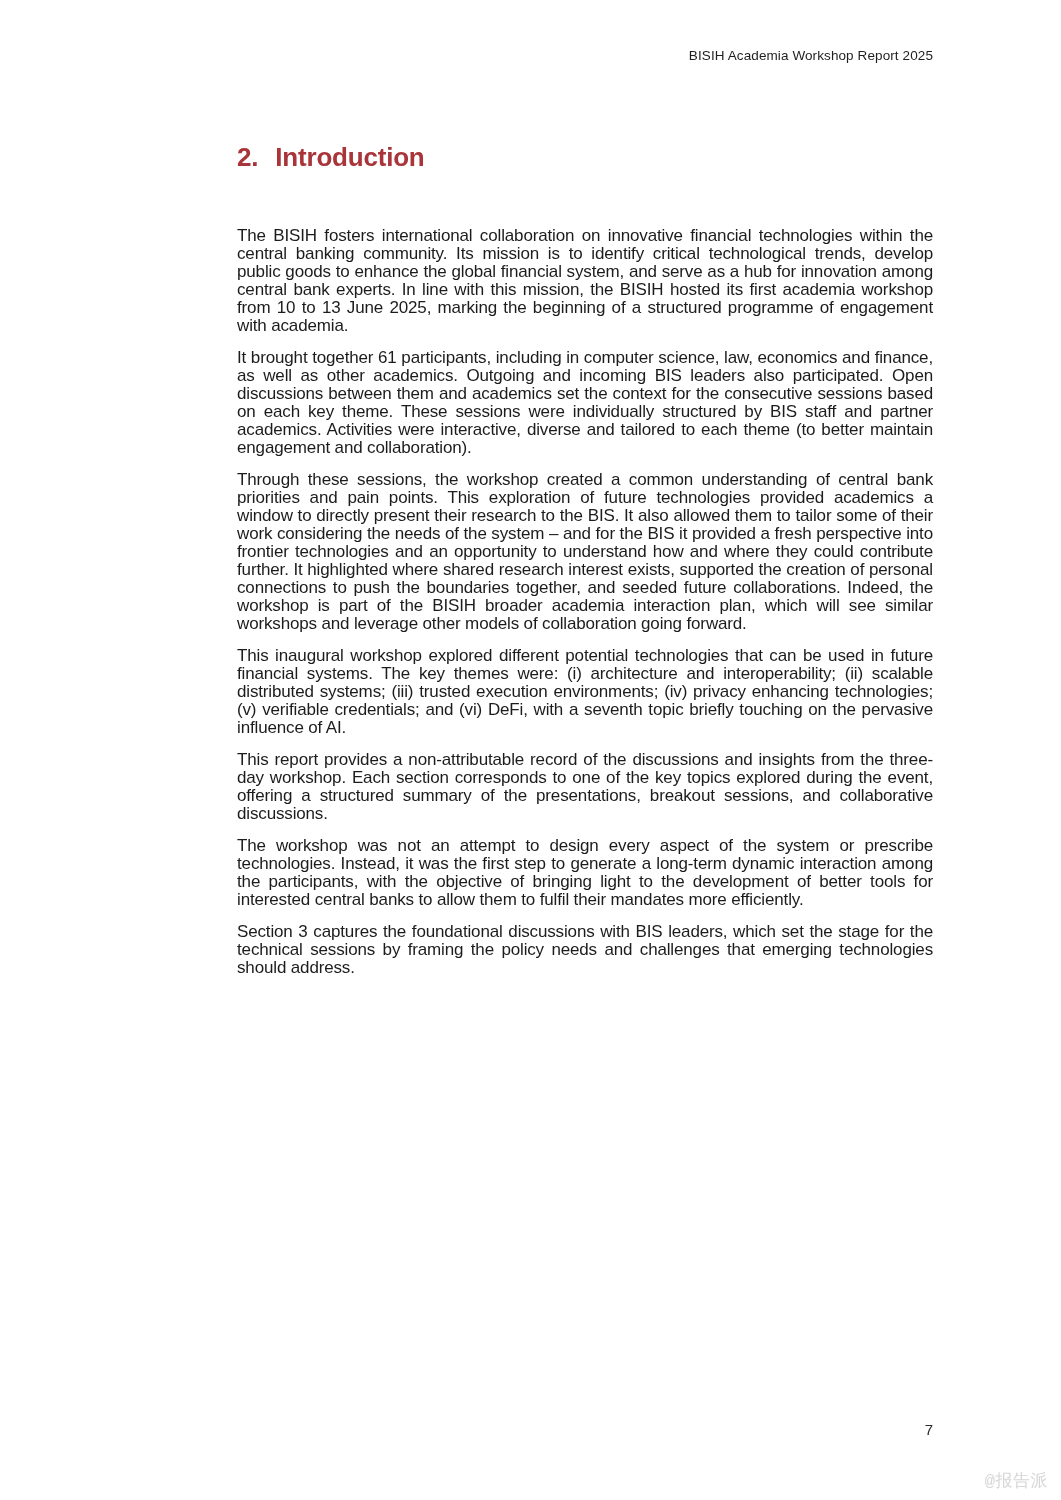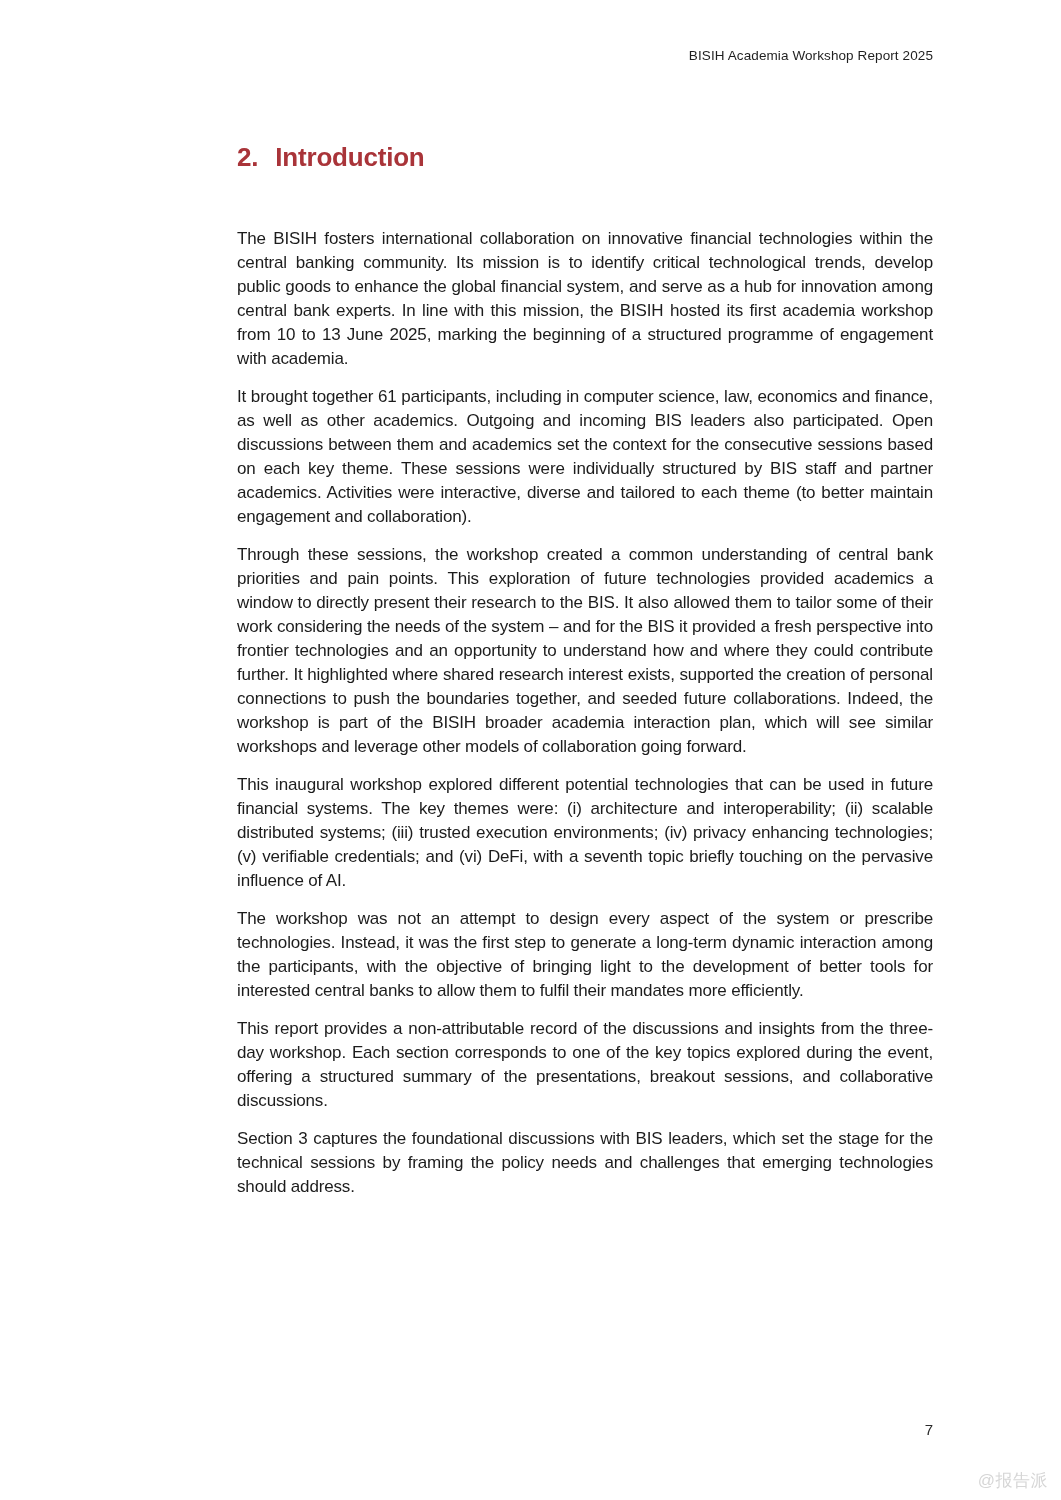--- a/index.html
+++ b/index.html
@@ -45,21 +45,21 @@
     font-weight: bold;
     letter-spacing: -0.2px;
   }
   .body-text {
     position: absolute;
     top: 227px;
     left: 237px;
     width: 696px;
     color: var(--body-text);
     font-size: 17px;
-    line-height: 24px;
+    line-height: 18px;
     letter-spacing: -0.15px;
   }
   .body-text p {
     margin: 0 0 14px 0;
     text-align: justify;
   }
   .body-text p:last-child { margin-bottom: 0; }
   .page-number {
     position: absolute;
     top: 1421px;
@@ -67,41 +67,42 @@
     font-size: 15px;
     color: #2a2a2a;
   }
   .watermark {
     position: absolute;
     bottom: 8px;
     right: 13px;
     font-size: 17px;
     color: var(--watermark-gray);
     letter-spacing: 0.5px;
+    font-family: Liberation Mono, monospace;
   }
 </style>
 </head>
 <body>
 
 <div class="page">
 
   <div class="running-header">BISIH Academia Workshop Report 2025</div>
 
   <div class="section-heading">
     <span>2.</span>
     <span>Introduction</span>
   </div>
 
   <div class="body-text">
     <p>The BISIH fosters international collaboration on innovative financial technologies within the central banking community. Its mission is to identify critical technological trends, develop public goods to enhance the global financial system, and serve as a hub for innovation among central bank experts. In line with this mission, the BISIH hosted its first academia workshop from 10 to 13 June 2025, marking the beginning of a structured programme of engagement with academia.</p>
     <p>It brought together 61 participants, including in computer science, law, economics and finance, as well as other academics. Outgoing and incoming BIS leaders also participated. Open discussions between them and academics set the context for the consecutive sessions based on each key theme. These sessions were individually structured by BIS staff and partner academics. Activities were interactive, diverse and tailored to each theme (to better maintain engagement and collaboration).</p>
     <p>Through these sessions, the workshop created a common understanding of central bank priorities and pain points. This exploration of future technologies provided academics a window to directly present their research to the BIS. It also allowed them to tailor some of their work considering the needs of the system – and for the BIS it provided a fresh perspective into frontier technologies and an opportunity to understand how and where they could contribute further. It highlighted where shared research interest exists, supported the creation of personal connections to push the boundaries together, and seeded future collaborations. Indeed, the workshop is part of the BISIH broader academia interaction plan, which will see similar workshops and leverage other models of collaboration going forward.</p>
     <p>This inaugural workshop explored different potential technologies that can be used in future financial systems. The key themes were: (i) architecture and interoperability; (ii) scalable distributed systems; (iii) trusted execution environments; (iv) privacy enhancing technologies; (v) verifiable credentials; and (vi) DeFi, with a seventh topic briefly touching on the pervasive influence of AI.</p>
+    <p>This report provides a non-attributable record of the discussions and insights from the three-day workshop. Each section corresponds to one of the key topics explored during the event, offering a structured summary of the presentations, breakout sessions, and collaborative discussions.</p>
     <p>The workshop was not an attempt to design every aspect of the system or prescribe technologies. Instead, it was the first step to generate a long-term dynamic interaction among the participants, with the objective of bringing light to the development of better tools for interested central banks to allow them to fulfil their mandates more efficiently.</p>
-    <p>This report provides a non-attributable record of the discussions and insights from the three-day workshop. Each section corresponds to one of the key topics explored during the event, offering a structured summary of the presentations, breakout sessions, and collaborative discussions.</p>
     <p>Section 3 captures the foundational discussions with BIS leaders, which set the stage for the technical sessions by framing the policy needs and challenges that emerging technologies should address.</p>
   </div>
 
   <div class="page-number">7</div>
 
   <div class="watermark">@报告派</div>
 
 </div>
 
 </body></html>

